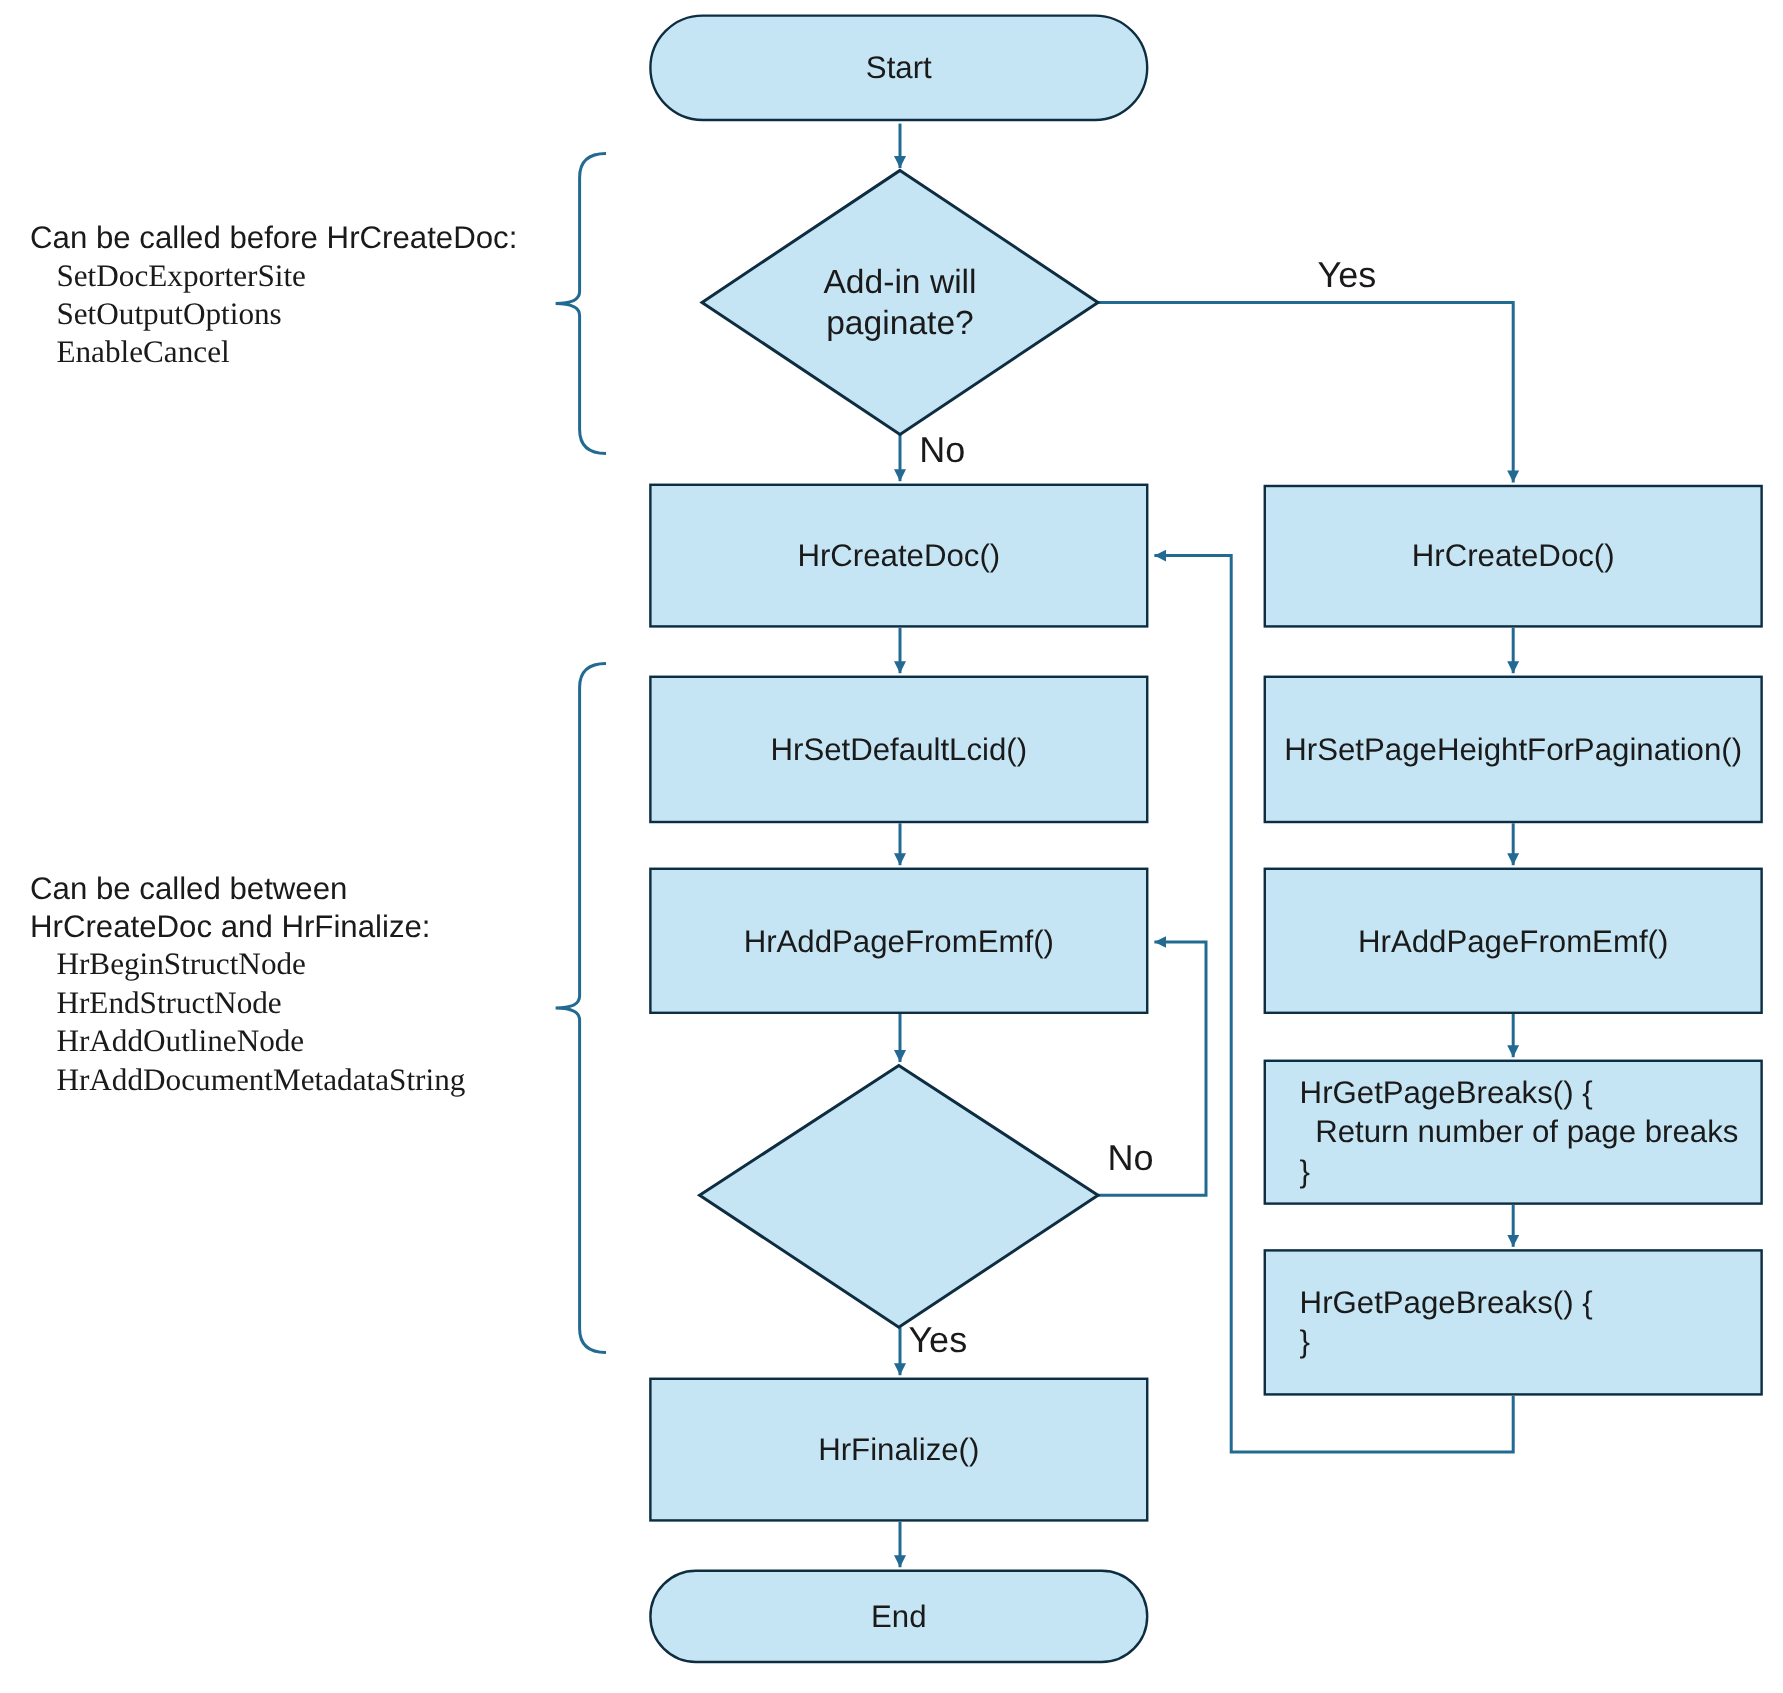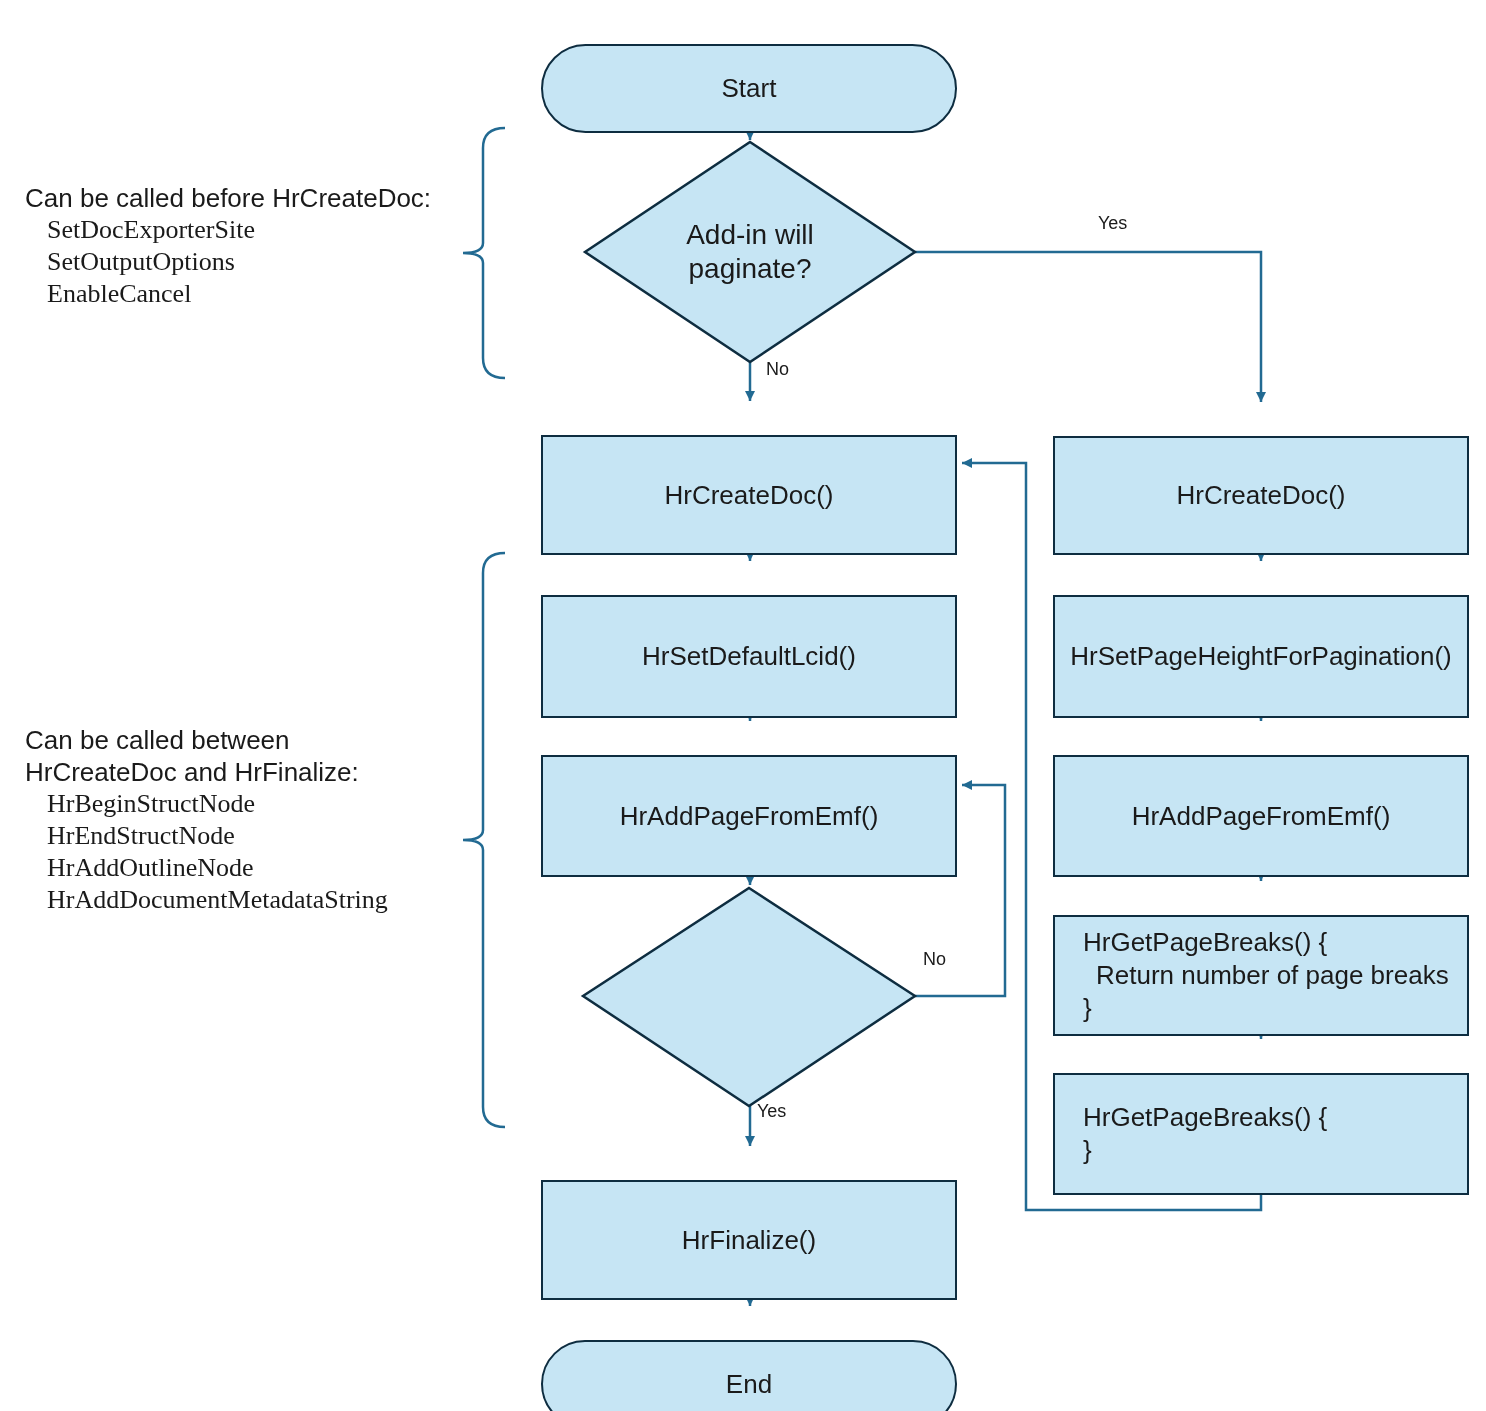--- a/index.html
+++ b/index.html
@@ -29,21 +29,20 @@
     position: absolute;
     box-sizing: border-box;
     background: var(--shape-fill);
     border: 2.5px solid var(--shape-border);
     display: flex;
     align-items: center;
     justify-content: center;
     font-size: 26px;
     color: var(--text);
     text-align: center;
-    margin-top: 32px;
   }
   .pill { border-radius: 46px; }
   .code-box {
     flex-direction: column;
     align-items: flex-start;
     text-align: left;
     padding-left: 28px;
     padding-right: 10px;
     line-height: 33px;
   }
@@ -54,21 +53,21 @@
     display: flex;
     align-items: center;
     justify-content: center;
     text-align: center;
     font-size: 28px;
     line-height: 34px;
     color: var(--text);
   }
   .edge-label {
     position: absolute;
-    font-size: 18px;
+    font-size: 30px;
     color: var(--text);
     white-space: nowrap;
   }
   .annotation {
     position: absolute;
     font-size: 26px;
     line-height: 32px;
     color: var(--text);
   }
   .annotation .item { padding-left: 22px; font-family: Liberation Serif, serif; }
@@ -150,21 +149,21 @@
 
   <div class="node code-box" style="left:1053px; top:1041px; width:416px; height:122px;">
     <div>HrGetPageBreaks() {</div>
     <div>}</div>
   </div>
 
   <div class="node" style="left:541px; top:1148px; width:416px; height:120px;">
     <span>HrFinalize()</span>
   </div>
 
-  <div class="node pill" style="left:541px; top:1308px; width:416px; height:88px;">
+  <div class="node pill" style="left:541px; top:1308px; width:416px; height:78px;">
     <span>End</span>
   </div>
 
   <div class="edge-label" style="left:1098px; top:213px;">Yes</div>
   <div class="edge-label" style="left:766px; top:359px;">No</div>
   <div class="edge-label" style="left:923px; top:949px;">No</div>
   <div class="edge-label" style="left:757px; top:1101px;">Yes</div>
 
   <div class="annotation" style="left:25px; top:182px; width:430px;">
     <div>Can be called before HrCreateDoc:</div>

